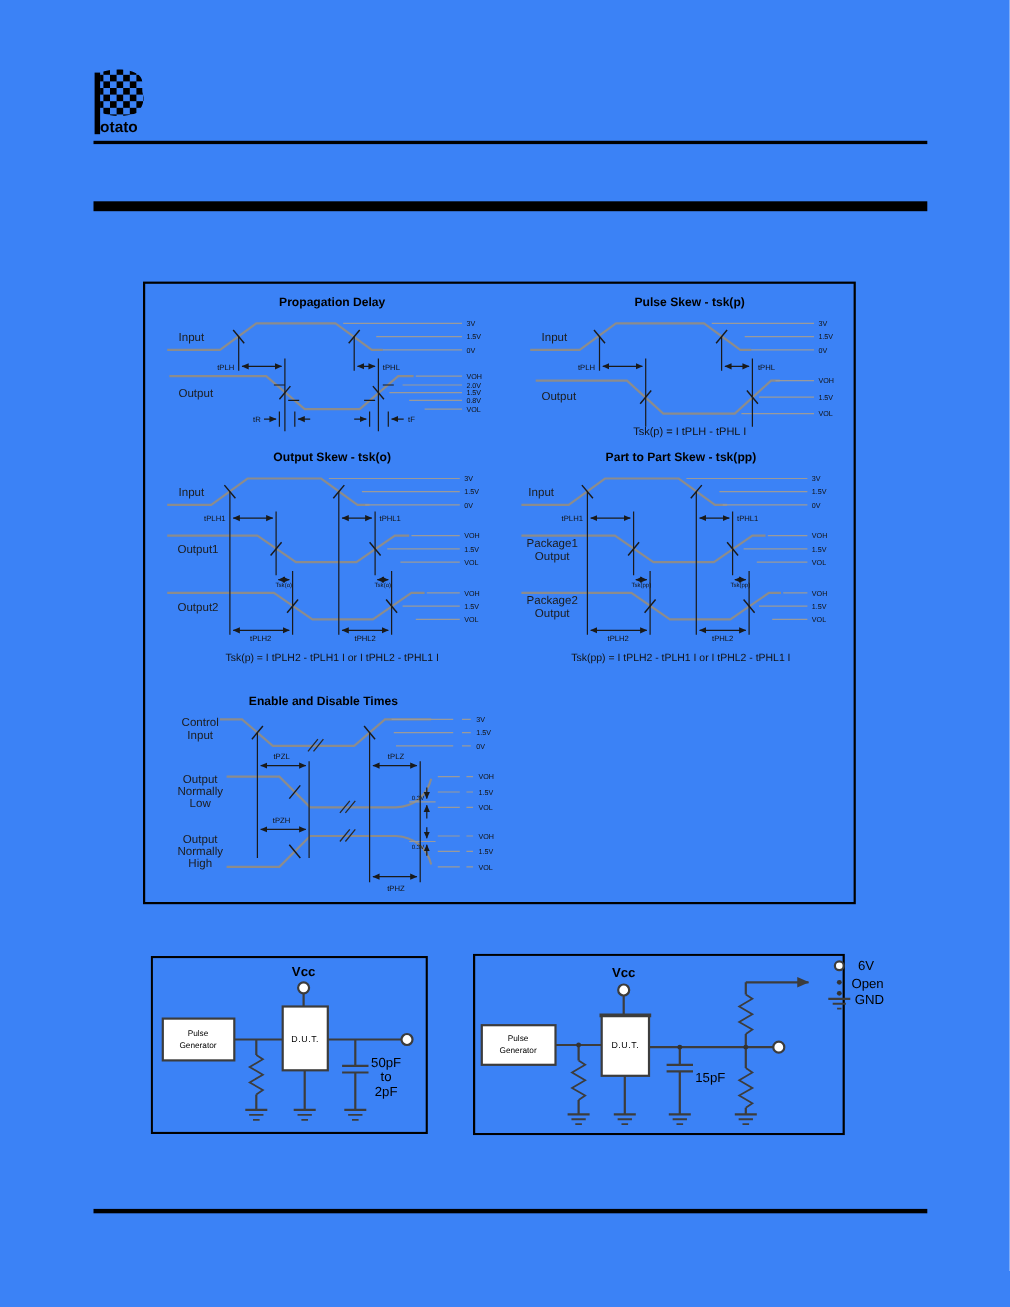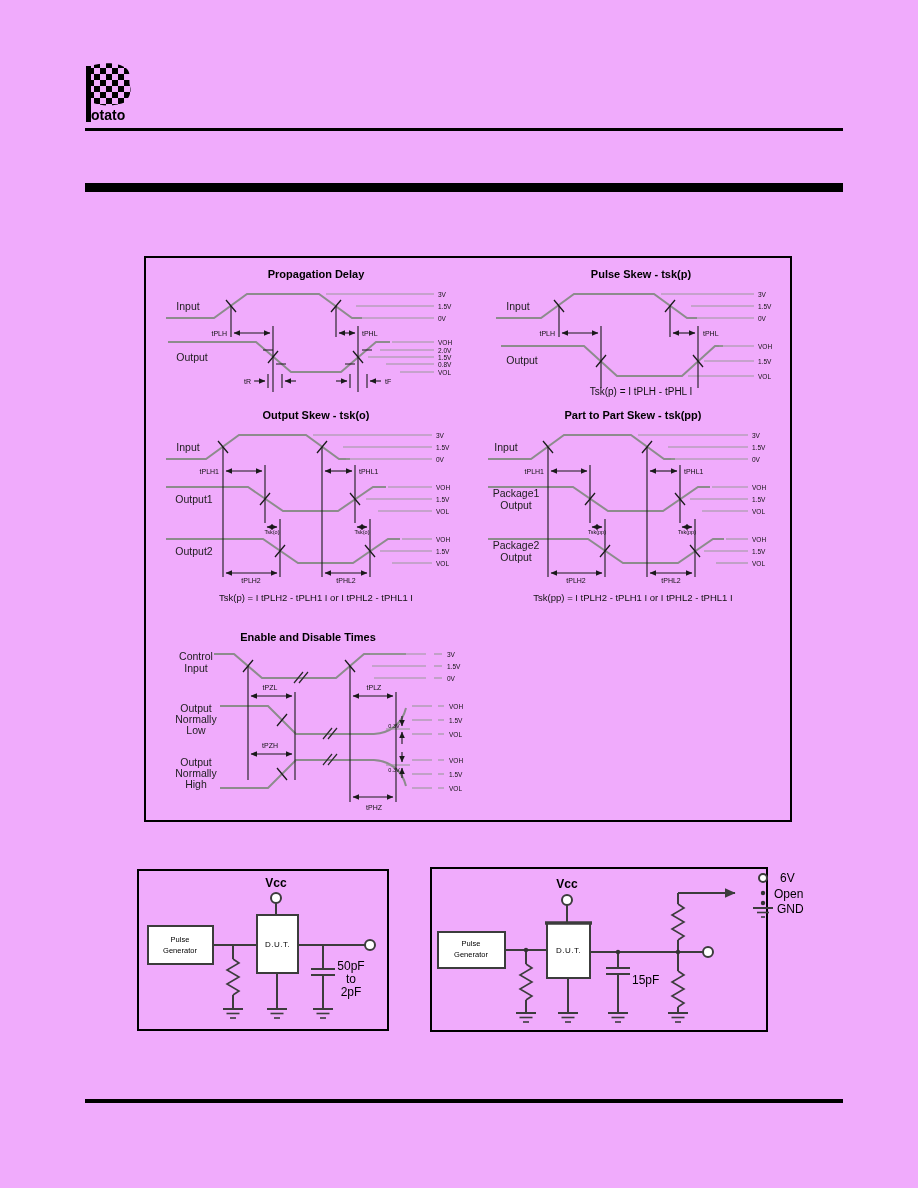--- a/index.html
+++ b/index.html
@@ -1,22 +1,22 @@
 <!DOCTYPE html>
 <html><head>
 <meta charset="utf-8">
 <style>
   html,body { margin:0; padding:0; background:#fff; }
-  .page { position:relative; width:918px; height:1188px; background:#f0abfc;
+  .page { position:relative; width:918px; height:1188px; background:#3b82f6;
           font-family:"Liberation Sans", sans-serif; overflow:hidden; }
   .rule-thin   { position:absolute; left:85px;  top:128px;  width:758px; height:3px; background:#000; }
   .rule-thick  { position:absolute; left:85px;  top:183px;  width:758px; height:9px; background:#000; }
   .rule-footer { position:absolute; left:85px;  top:1099px; width:758px; height:4px; background:#000; }
   .logo  { position:absolute; left:82px; top:62px; }
-  .mainbox { position:absolute; left:144px; top:256px; width:648px; height:566px;
+  .mainbox { position:absolute; left:130px; top:256px; width:648px; height:566px;
              border:2px solid #000; box-sizing:border-box; }
   .dsvg { position:absolute; }
   .c1 { position:absolute; left:137px; top:869px; }
   .c2 { position:absolute; left:430px; top:867px; }
   svg text { font-family:"Liberation Sans", sans-serif; }
   .wf  { stroke:#8c8c8c; stroke-width:2;   fill:none; }
   .rl  { stroke:#9a9a9a; stroke-width:1.1; fill:none; }
   .dl  { stroke:#1a1a1a; stroke-width:1.1; fill:none; }
   .xm  { stroke:#1a1a1a; stroke-width:1.3; fill:none; }
   .xm2 { stroke:#1a1a1a; stroke-width:1;   fill:none; }

